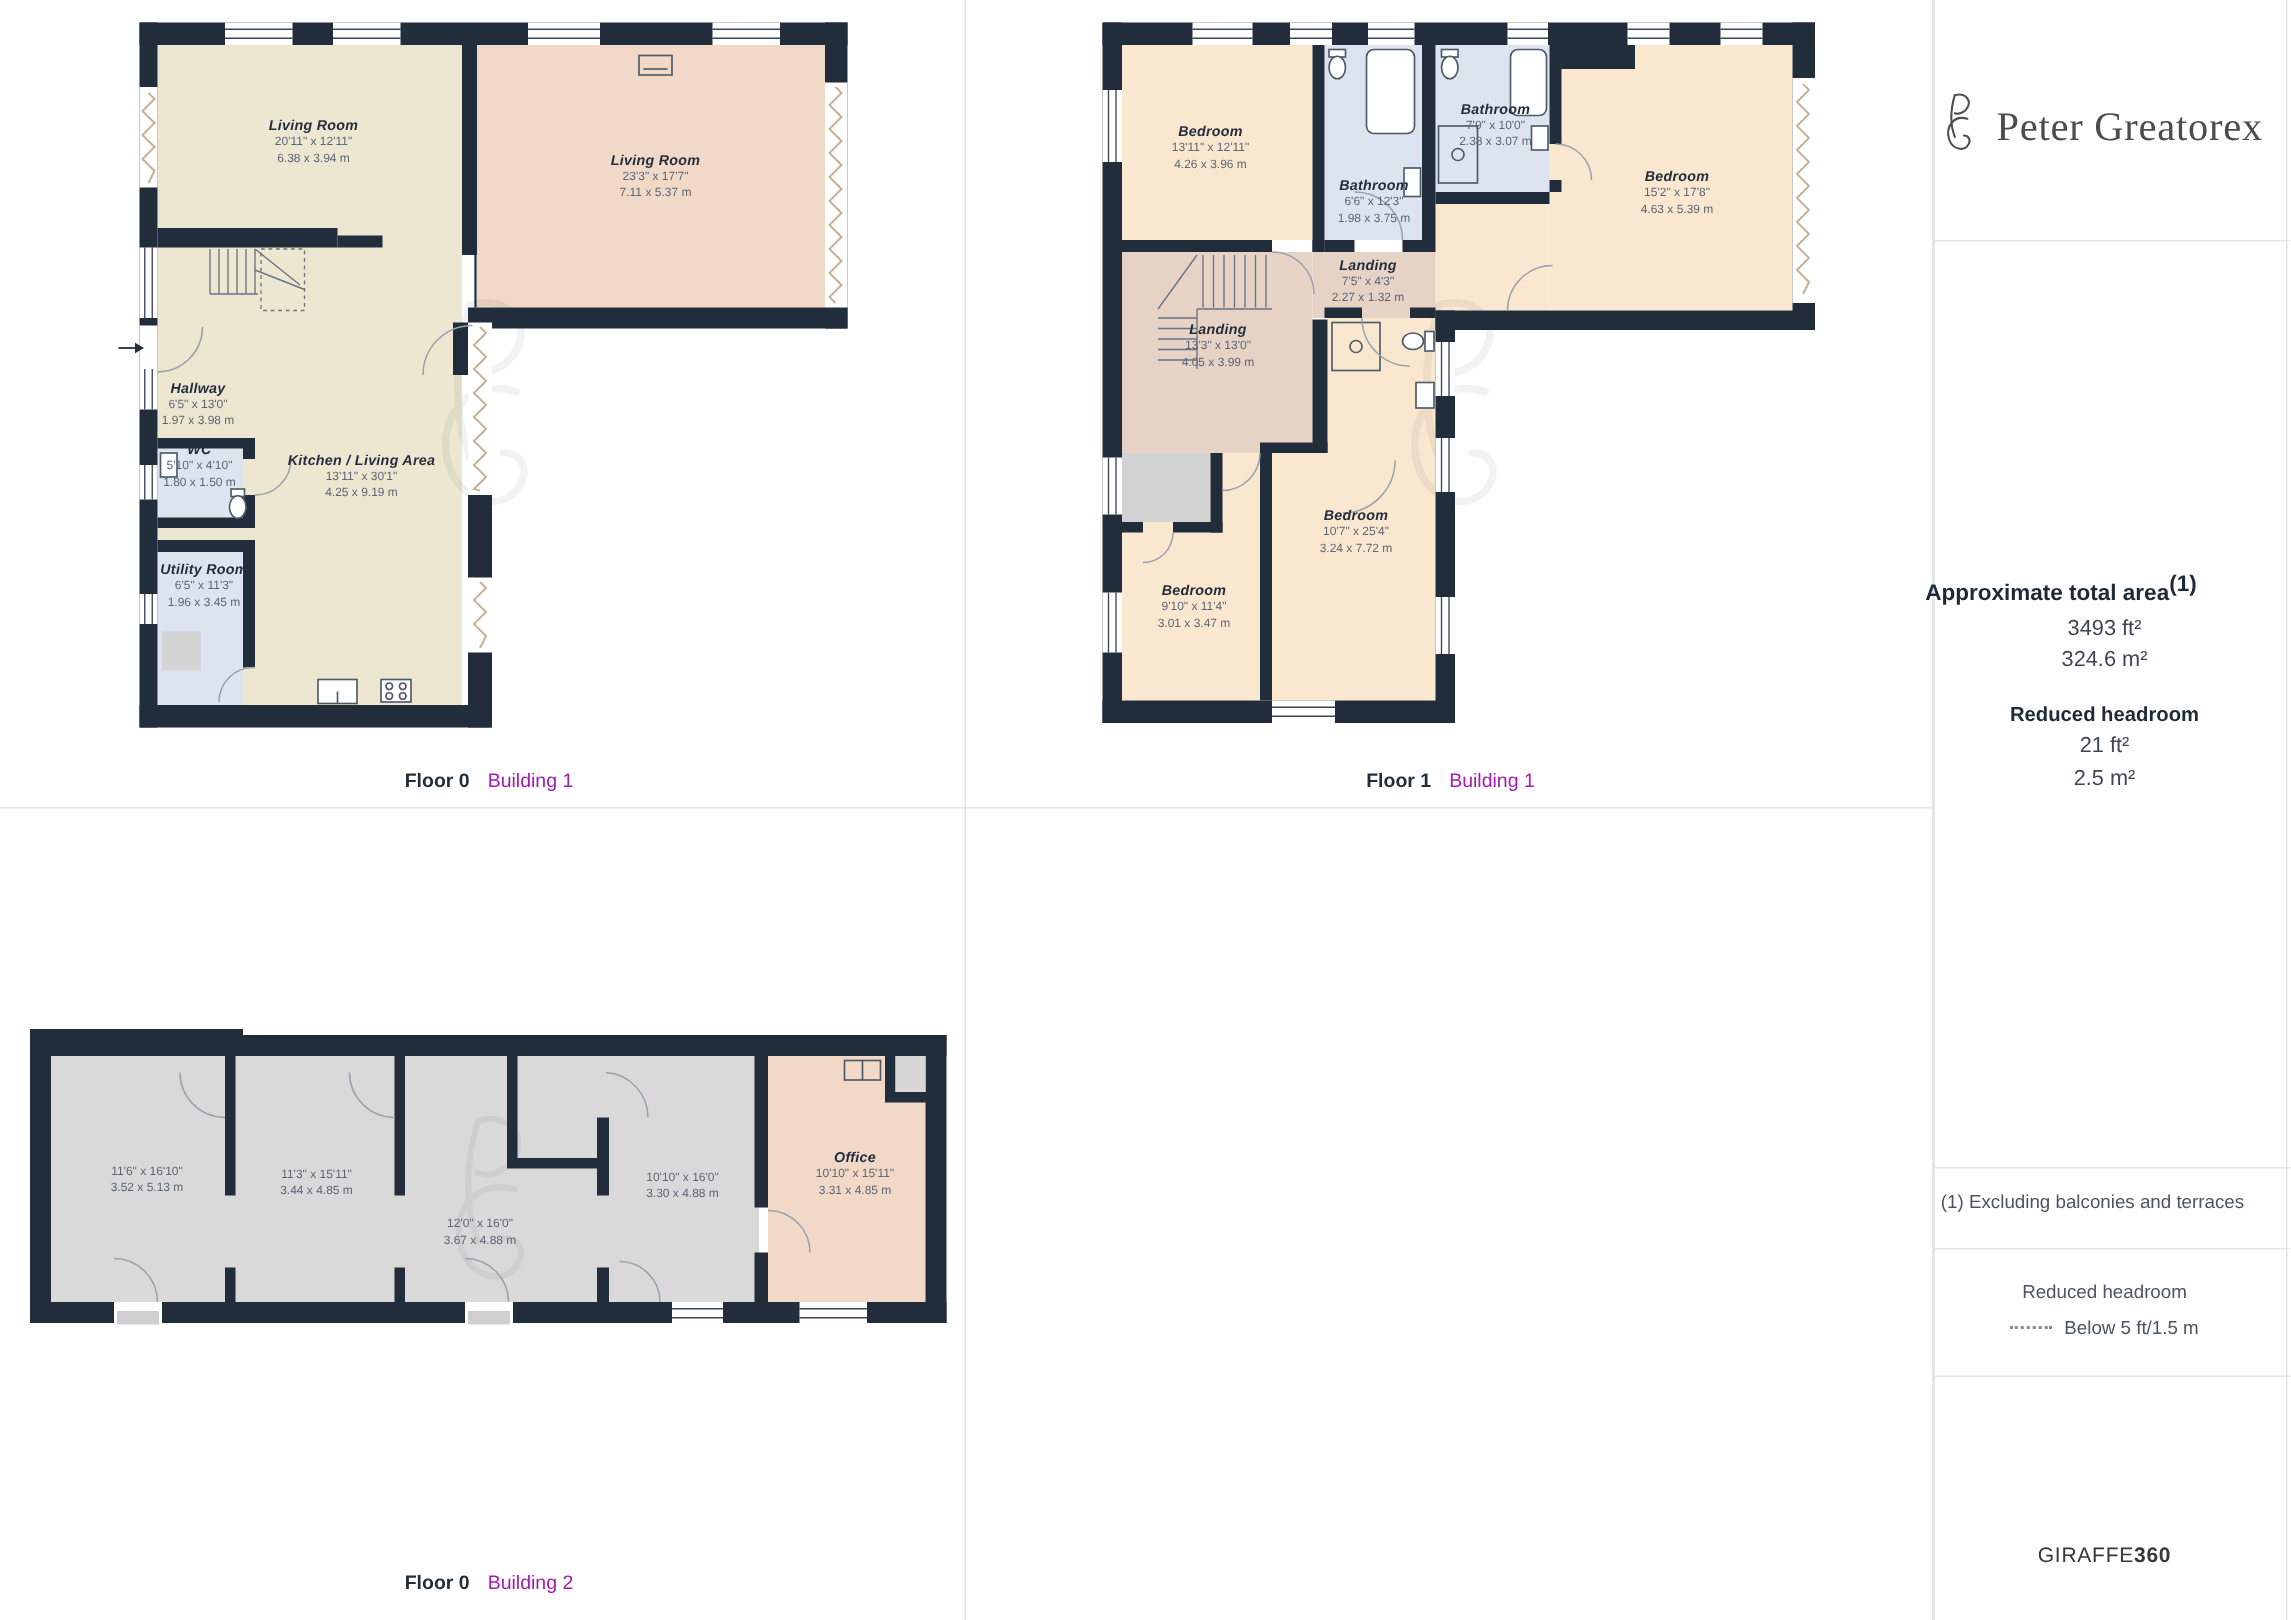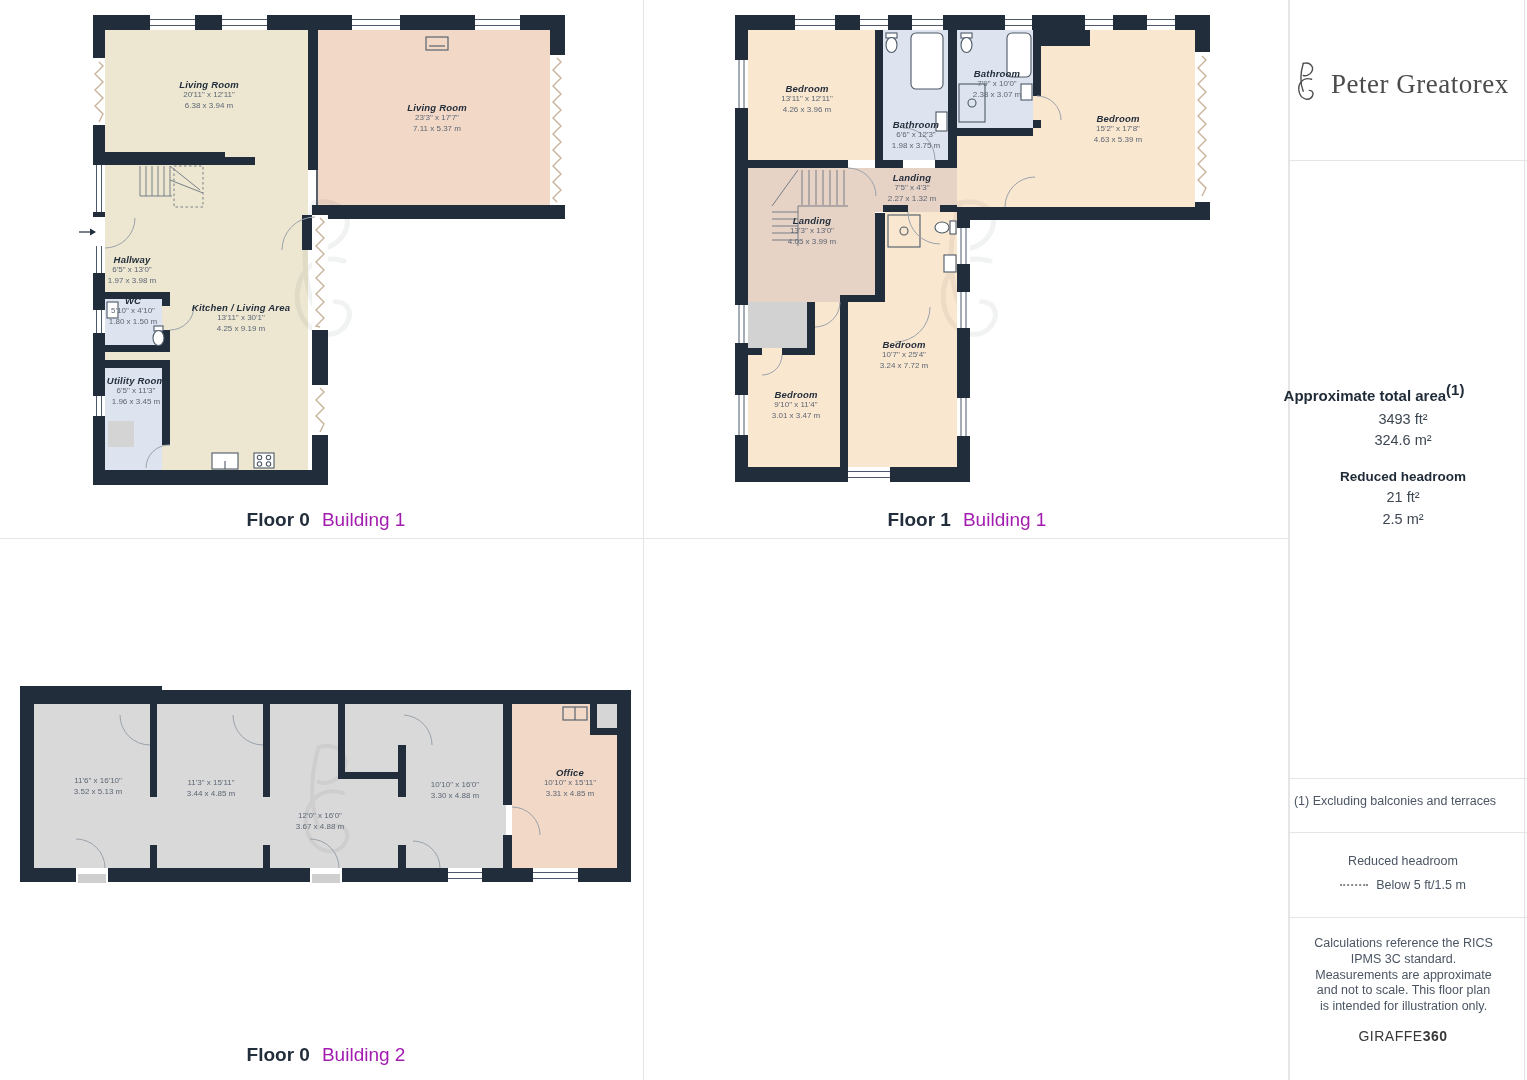--- a/index.html
+++ b/index.html
@@ -17,21 +17,21 @@
   .zz{fill:none;stroke:#c9b29a;stroke-width:1.4;}
   .st{stroke:#6a7480;stroke-width:0.9;fill:none;}
   .dsh{stroke:#6a7480;stroke-width:0.9;fill:none;stroke-dasharray:2.5 2.5;}
   #pg-mono{fill:none;stroke:currentColor;stroke-width:3;stroke-linecap:round;}
   .wm{color:#1e2430;opacity:0.055;}
   
   .rl{position:absolute;transform:translate(-50%,-50%);text-align:center;white-space:nowrap;z-index:3;}
   .rn{font-weight:700;font-size:9.5px;color:#232e3c;letter-spacing:.2px;font-style:italic;}
   .rd{font-size:8px;color:#5d6774;line-height:1.35;}
   
-  .cap{position:absolute;transform:translate(-50%,-50%);display:flex;gap:12px;font-size:19px;z-index:3;white-space:nowrap;justify-content:space-between;}
+  .cap{position:absolute;transform:translate(-50%,-50%);display:flex;gap:12px;font-size:13px;z-index:3;white-space:nowrap;justify-content:space-between;}
   .capf{font-weight:700;color:#232e3c;}
   .capb{color:#a21caf;}
   
   .logo-text{position:absolute;left:1331px;top:69px;font-family:"Liberation Serif",serif;
              font-size:27px;color:#4c4c4c;letter-spacing:.5px;z-index:3;}
   .logo-mark{position:absolute;left:1293px;top:60px;z-index:3;}
   .sb{position:absolute;transform:translate(-50%,-50%);text-align:center;z-index:3;white-space:nowrap;}
   .sb-title{font-weight:700;font-size:15px;color:#1f2a37;}
   .sb-val{font-size:14.5px;color:#3d4752;}
   .sb-sub{font-weight:700;font-size:13.5px;color:#1f2a37;}
@@ -464,18 +464,17 @@
   <div class="sb sb-note" style="left:1395px;top:801px">(1) Excluding balconies and terraces</div>
 
   <div class="sb sb-note" style="left:1403px;top:861px">Reduced headroom</div>
   <div class="sb" style="left:1403px;top:885px">
     <span class="legend-row">
       <span class="dotline"></span>
       <span class="sb-note">Below 5 ft/1.5 m</span>
     </span>
   </div>
 
-  <div class="disclaimer">Calculations reference the RICS IPMS 3C standard. Measurements are approximate and not to scale. This floor plan is intended for illustration only.</div>
   <div class="credit">
     <span>GIRAFFE</span><span class="bold">360</span>
   </div>
 
 </div>
 
 </body></html>

